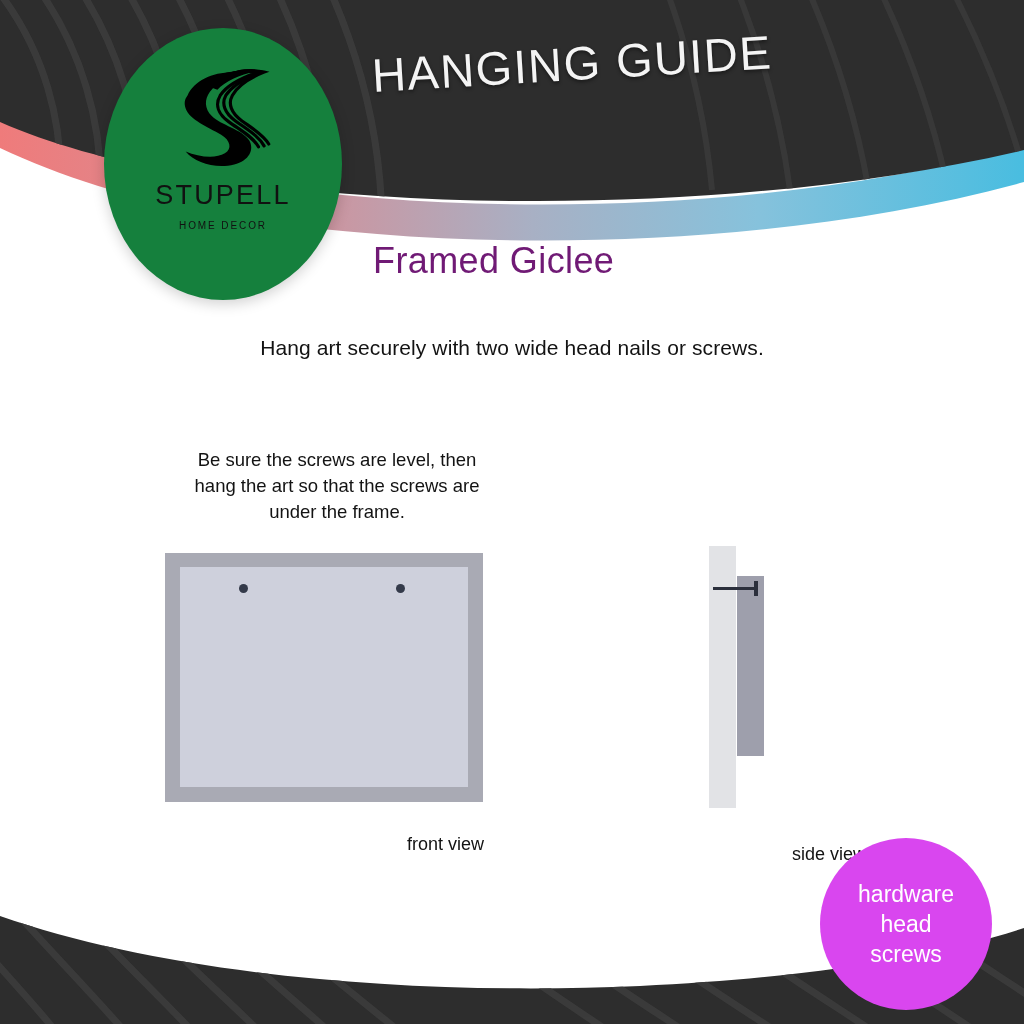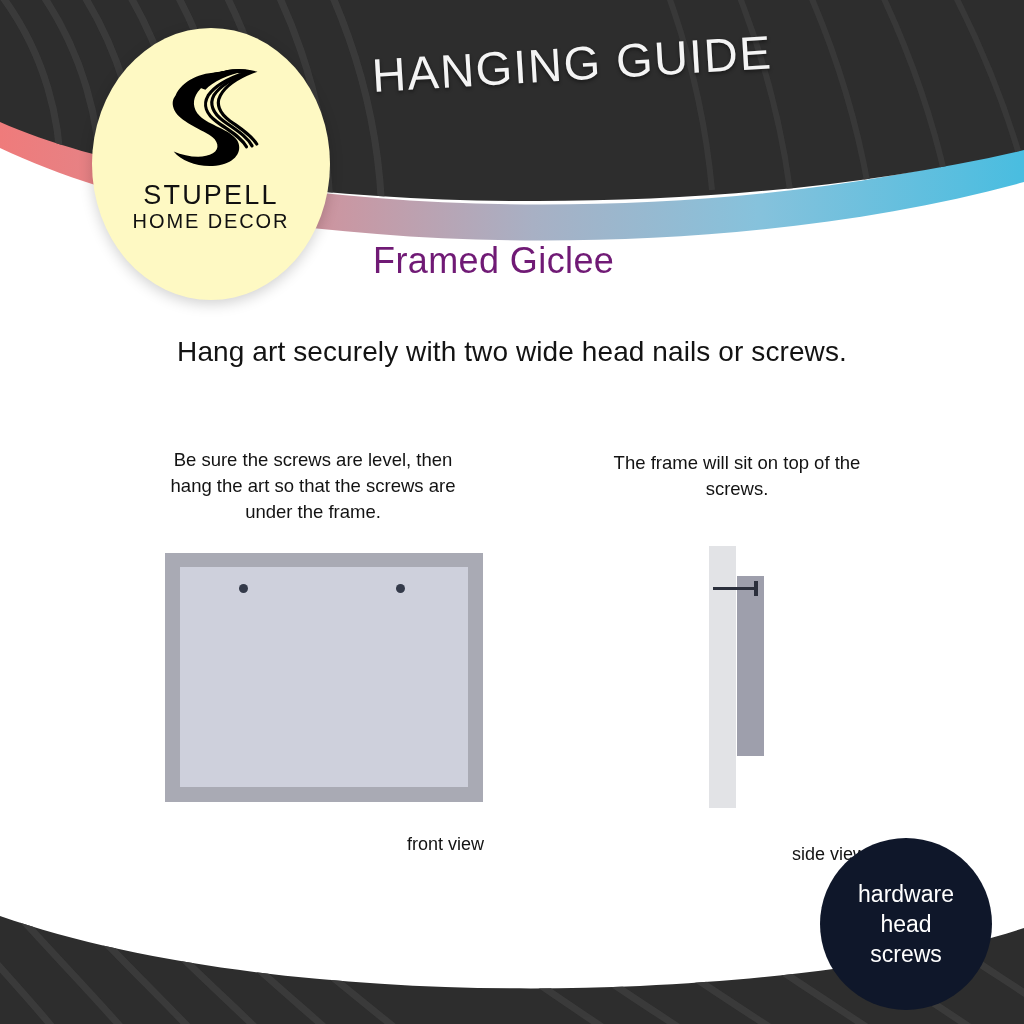--- a/index.html
+++ b/index.html
@@ -24,26 +24,26 @@
     left: 0;
     top: 0;
     width: 1024px;
     height: 1024px;
     pointer-events: none;
   }
 
   
   #logo-badge {
     position: absolute;
-    left: 92px;
+    left: 104px;
     top: 28px;
     width: 238px;
     height: 272px;
     border-radius: 50%;
-    background: #fef9c3;
+    background: #15803d;
     box-shadow: 0 4px 14px rgba(0,0,0,0.18);
     display: flex;
     flex-direction: column;
     align-items: center;
     justify-content: flex-start;
     overflow: hidden;
   }
   #logo-mark {
     margin-top: 32px;
     width: 112px;
@@ -55,23 +55,23 @@
     text-align: center;
     line-height: 1;
   }
   #logo-primary {
     font-size: 27px;
     letter-spacing: 2.2px;
     margin-top: 10px;
     font-weight: 400;
   }
   #logo-secondary {
-    font-size: 20px;
+    font-size: 10px;
     letter-spacing: 1.9px;
-    margin-top: 2px;
+    margin-top: 12px;
     font-weight: 400;
   }
 
   
   #guide-title {
     position: absolute;
     left: 372px;
     top: 48px;
     width: 520px;
     transform: rotate(-3.4deg);
@@ -95,34 +95,35 @@
     letter-spacing: 0.4px;
   }
 
   
   #main-instruction {
     position: absolute;
     left: 0;
     top: 336px;
     width: 1024px;
     text-align: center;
-    font-size: 28px;
+    font-size: 21px;
     color: #131313;
     font-weight: 400;
     letter-spacing: 0.1px;
   }
 
   
   .caption-block {
     position: absolute;
     font-size: 18.5px;
     line-height: 26px;
     color: #131313;
     font-weight: 400;
     text-align: center;
+    margin-left: 24px;
   }
   #front-caption {
     left: 163px;
     top: 447px;
     width: 300px;
   }
   #side-caption {
     left: 605px;
     top: 450px;
     width: 264px;
@@ -212,21 +213,21 @@
   #side-view-label  { left: 686px; top: 844px; width: 180px; }
 
   
   #hardware-badge {
     position: absolute;
     left: 820px;
     top: 838px;
     width: 172px;
     height: 172px;
     border-radius: 50%;
-    background: #0f172a;
+    background: #d946ef;
     display: flex;
     flex-direction: column;
     align-items: center;
     justify-content: center;
     color: #ffffff;
     font-size: 23px;
     line-height: 30px;
     font-weight: 400;
     text-align: center;
   }
@@ -302,21 +303,20 @@
   </div>
 
   <div id="guide-title">HANGING GUIDE</div>
 
   <div id="product-type">Framed Giclee</div>
 
   <div id="main-instruction">Hang art securely with two wide head nails or screws.</div>
 
   <div class="caption-block" id="front-caption">Be sure the screws are level, then hang the art so that the screws are under the frame.</div>
 
-  <div class="caption-block" id="side-caption">The frame will sit on top of the screws.</div>
 
   <div id="front-view-figure">
     <div id="front-frame-outer"></div>
     <div id="front-frame-inner"></div>
     <div class="screw-dot" id="screw-dot-left"></div>
     <div class="screw-dot" id="screw-dot-right"></div>
   </div>
 
   <div id="side-view-figure">
     <div id="side-wall-strip"></div>

